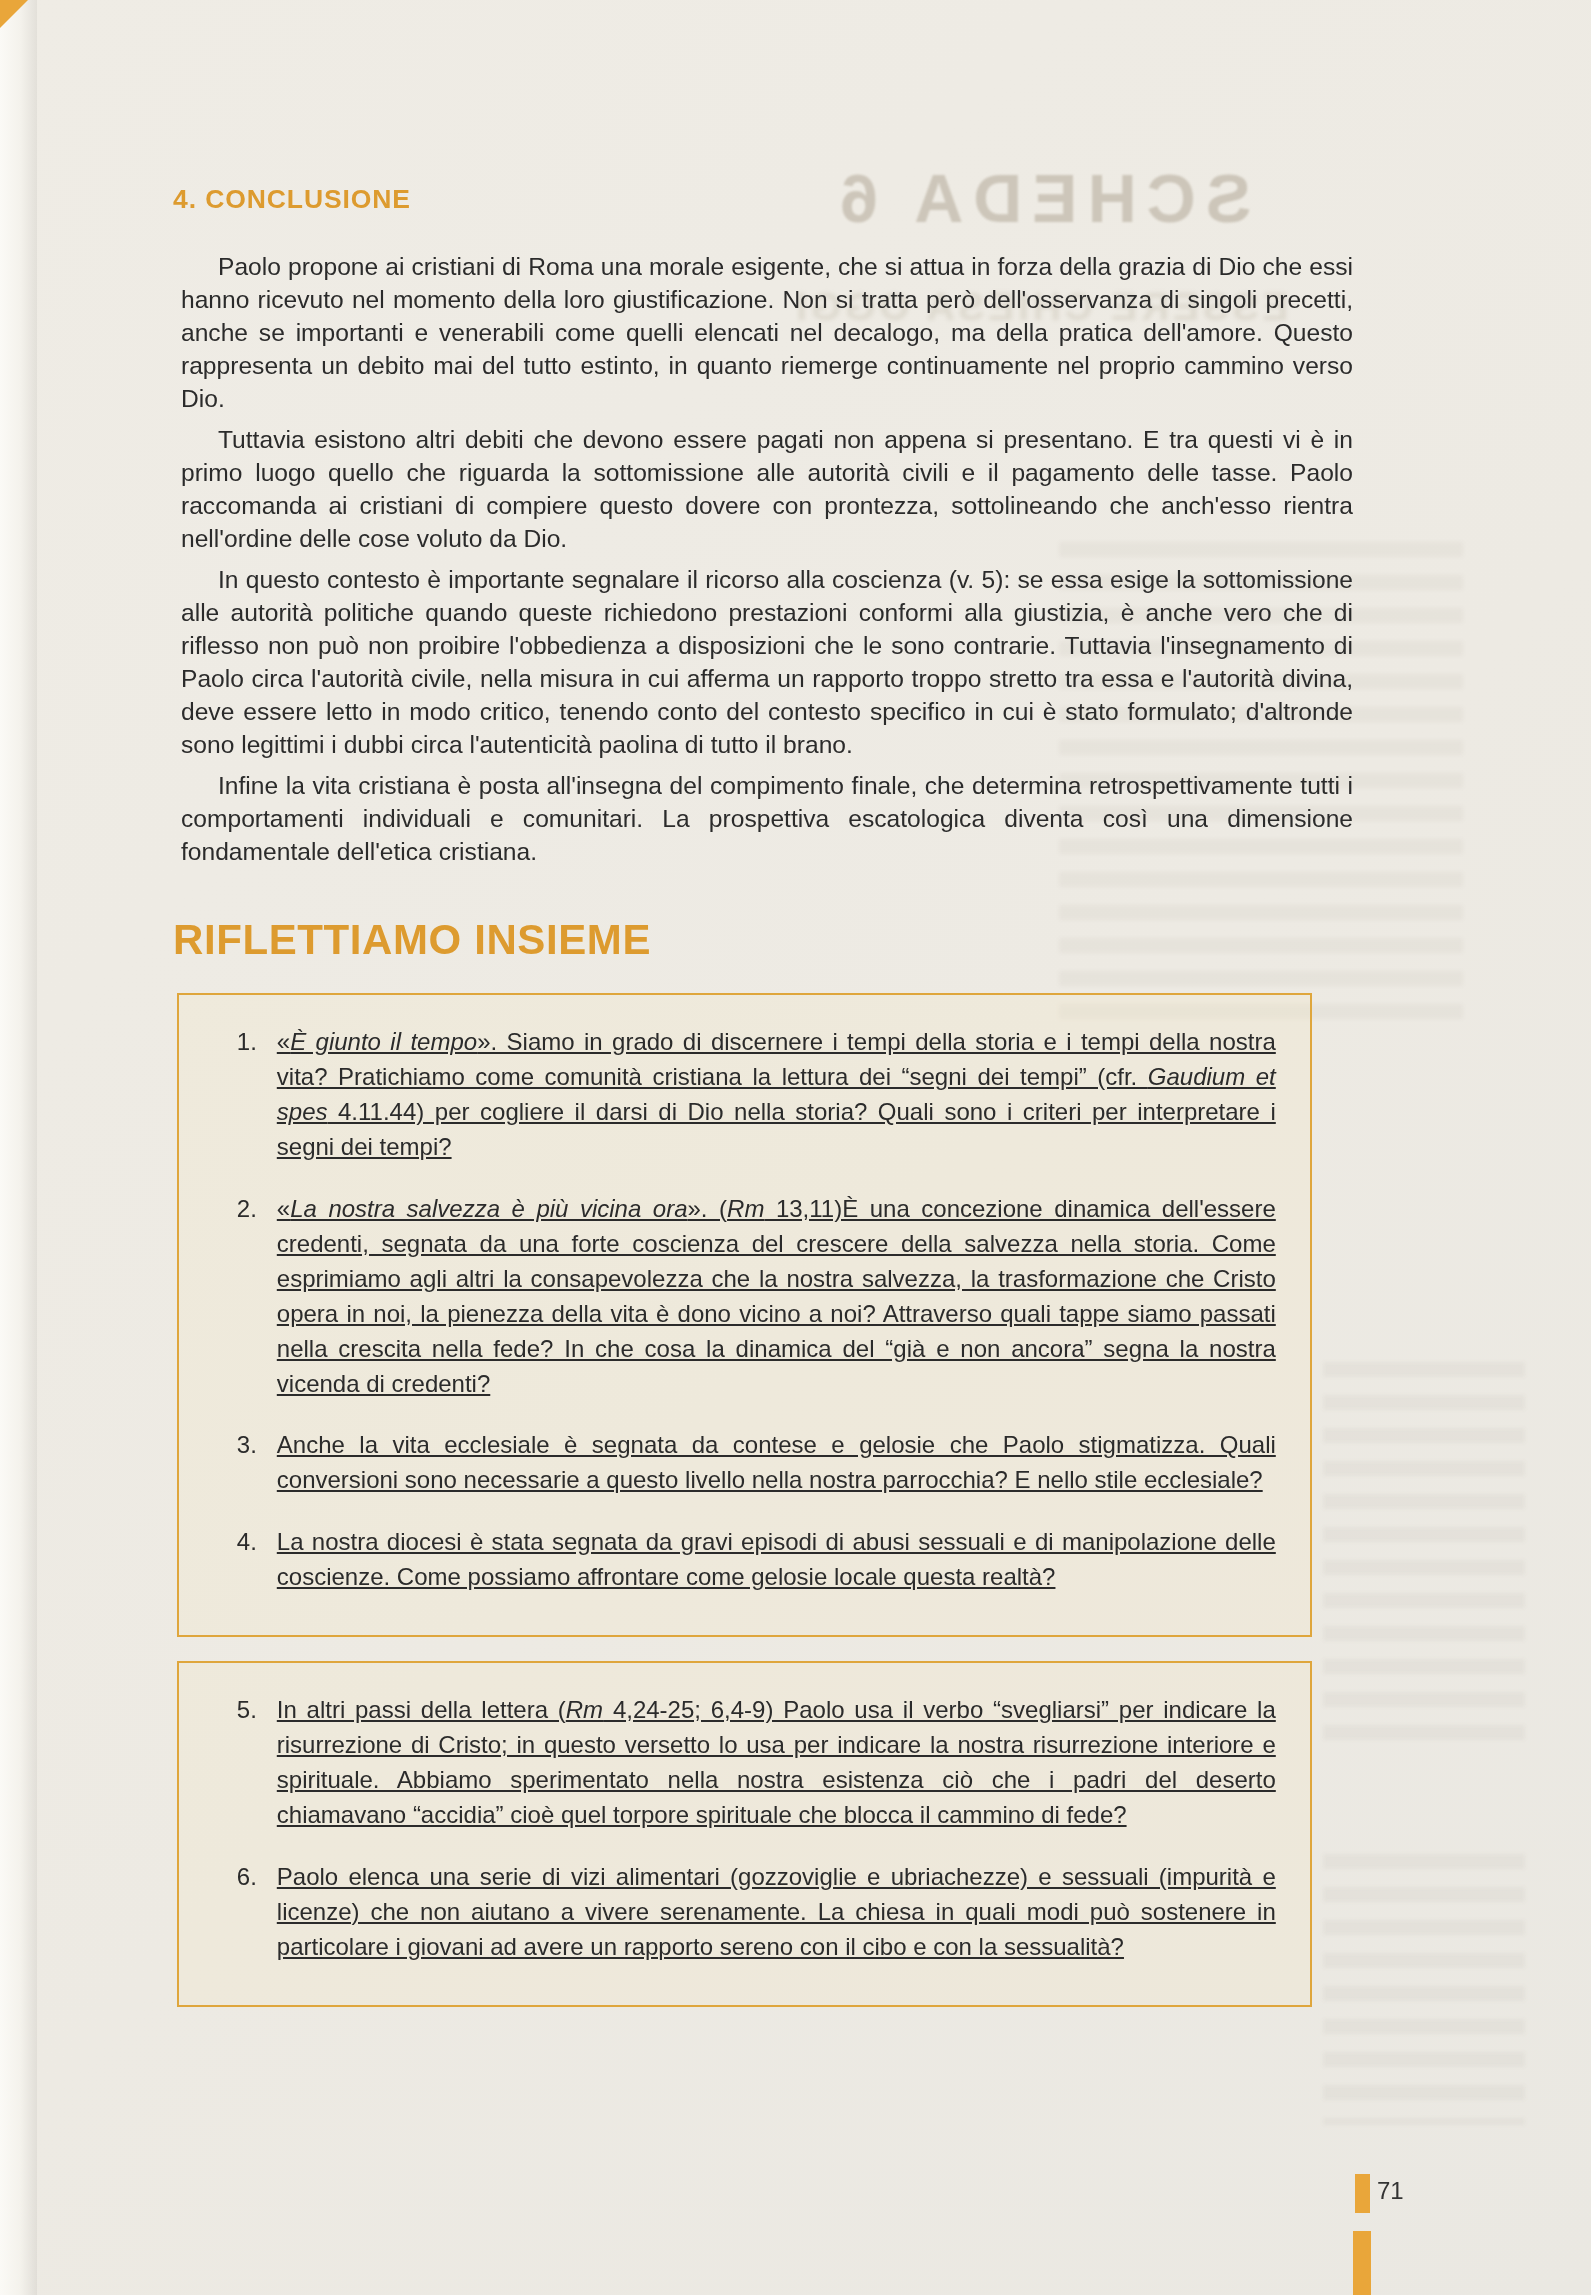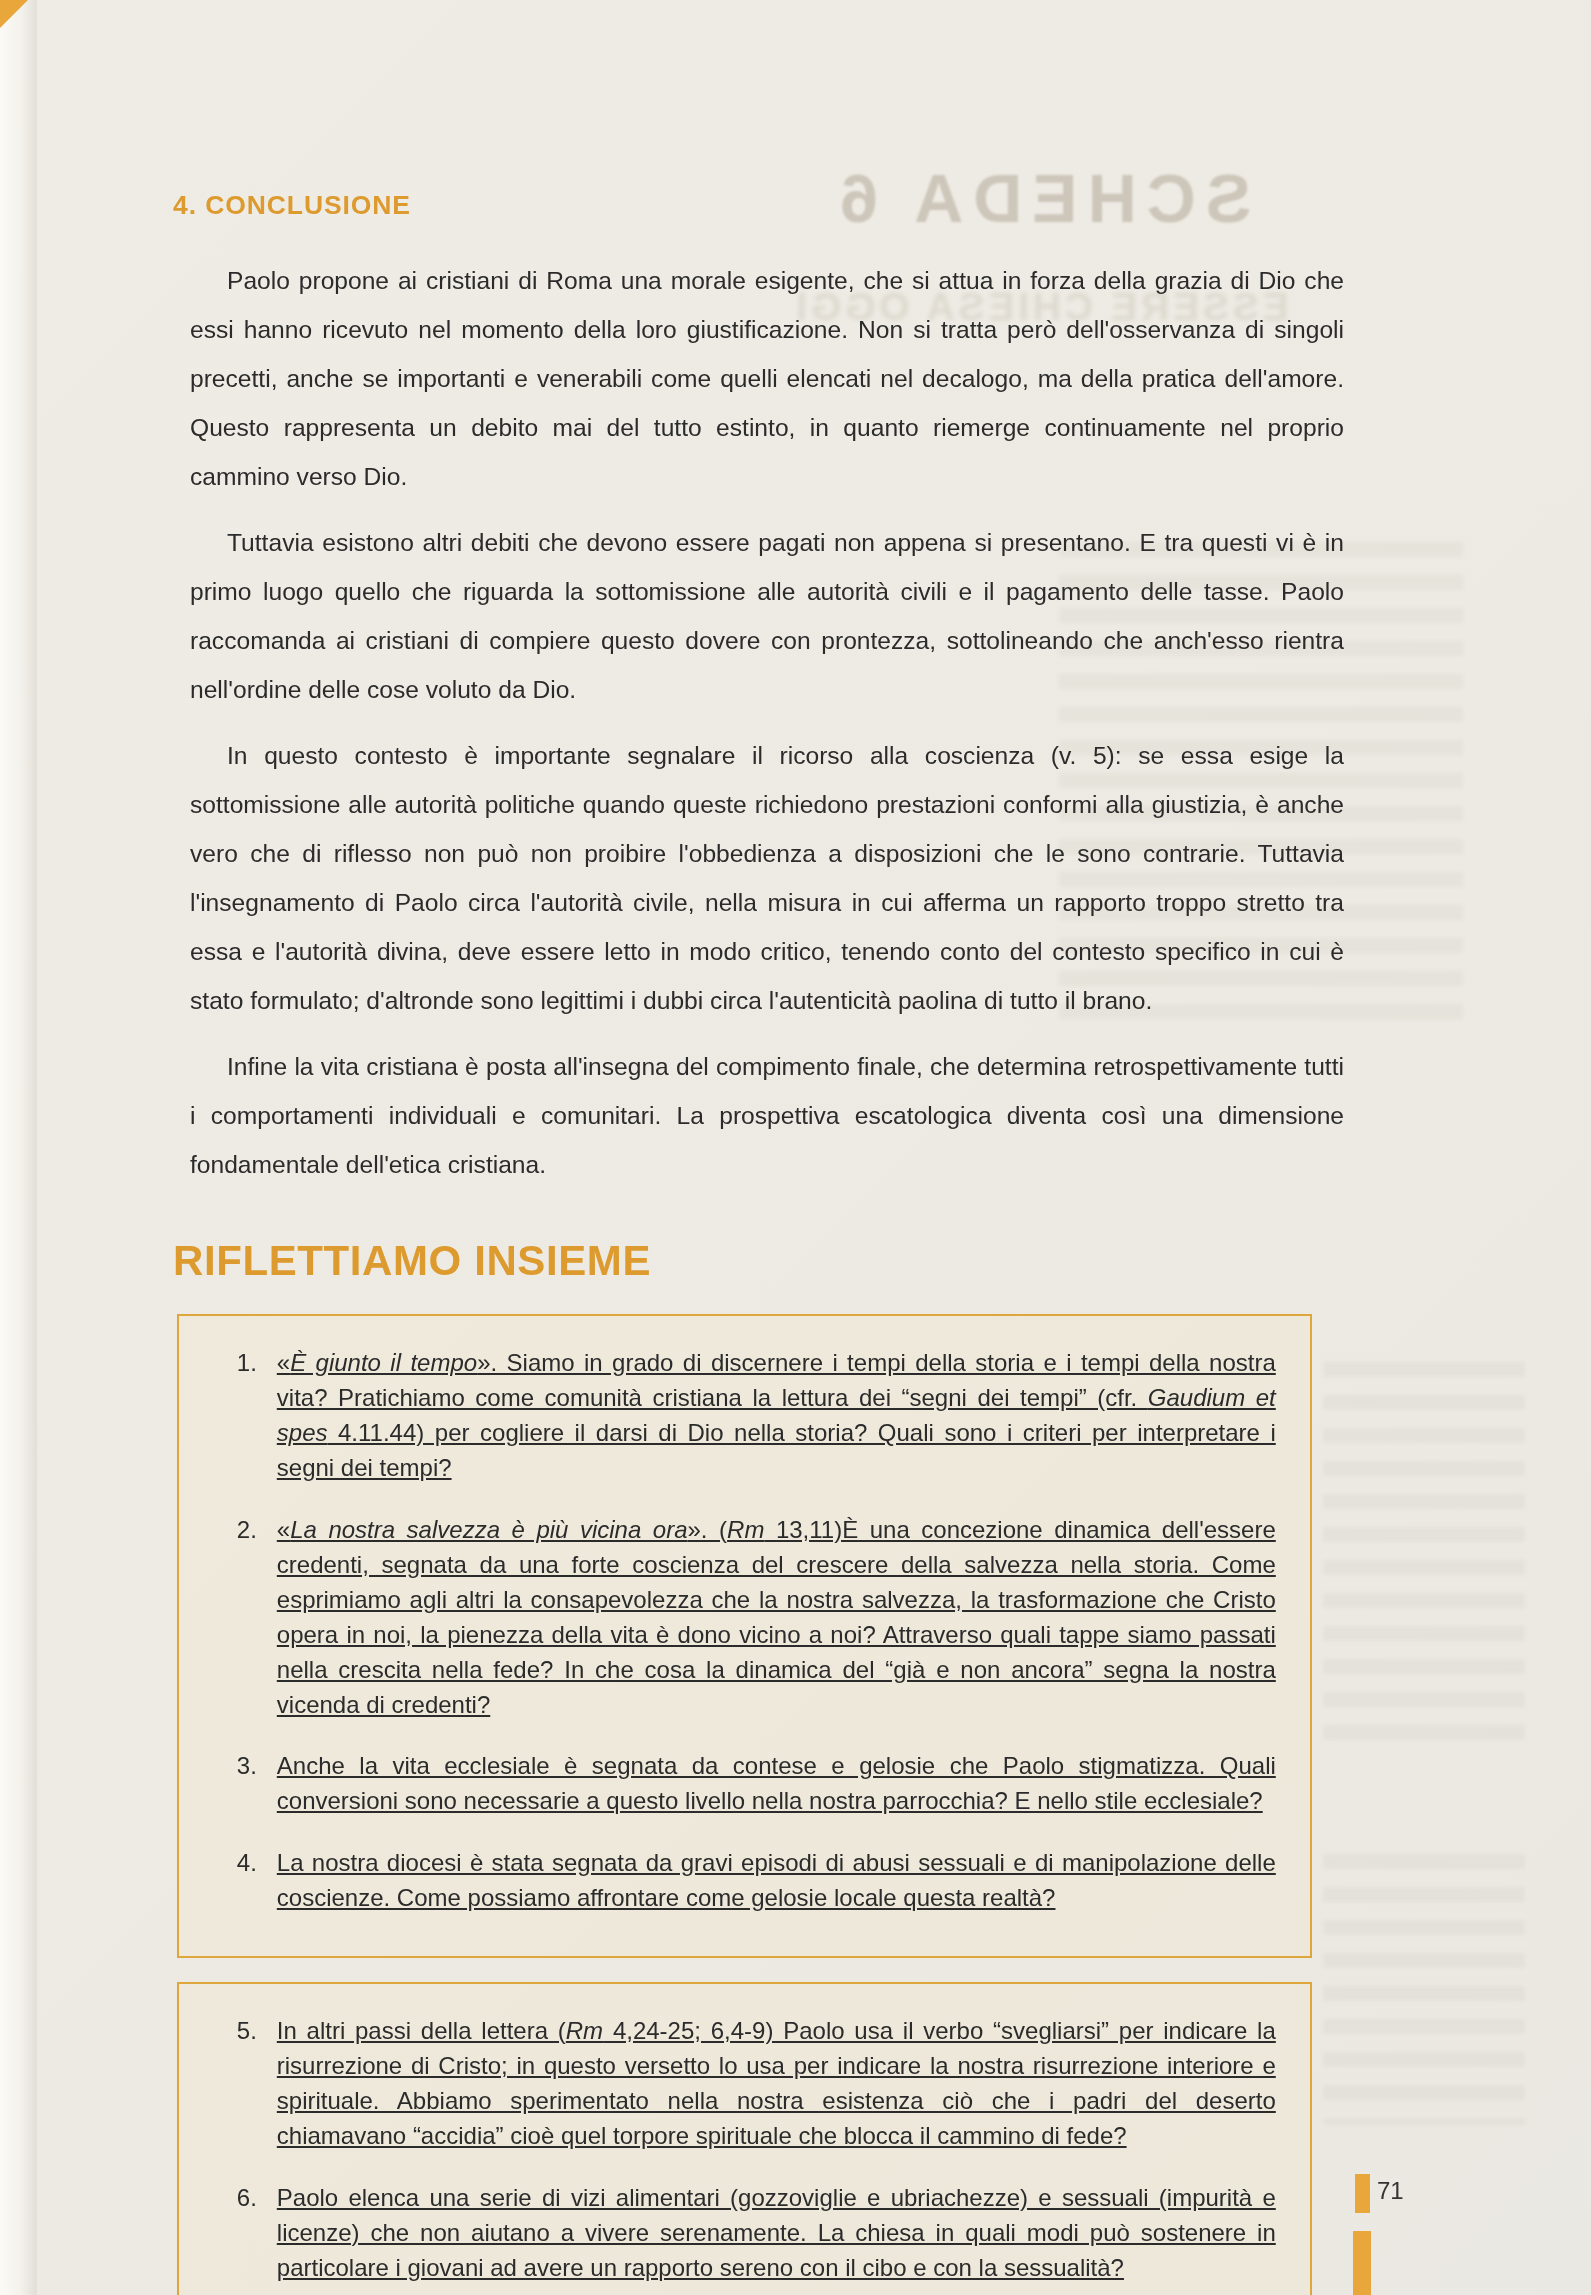--- a/index.html
+++ b/index.html
@@ -40,26 +40,26 @@
       rgba(118,108,92,0.10) 0px, rgba(118,108,92,0.10) 15px,
       rgba(0,0,0,0) 15px, rgba(0,0,0,0) 33px);
     filter:blur(1.9px);
   }
   .smudge-1 { left:1059px; top:542px;  width:404px; height:479px; opacity:.55; }
   .smudge-2 { left:1323px; top:1362px; width:202px; height:391px; opacity:.6; }
   .smudge-3 { left:1323px; top:1854px; width:202px; height:271px; opacity:.6; }
   
   .content { position:absolute; left:173px; top:184px; width:1188px; }
   .h-conclusione {
-    margin:6px 0 35px 0;
+    margin:0 0 35px 0;
     font-size:26.5px; font-weight:bold; letter-spacing:0.9px;
     color:#dd9b2f;
   }
   .body-par {
-    margin:17px; font-size:24.6px; line-height:49px;
+    margin:8px; font-size:24.6px; line-height:33px;
     text-align:justify; text-indent:37px;
   }
   .h-riflettiamo {
     margin:48px 0 29px 0;
     font-size:42px; font-weight:bold; letter-spacing:0.6px;
     color:#dd9b2f;
   }
   .qbox {
     box-sizing:border-box;
     width:1135px; margin-left:3.8px;

